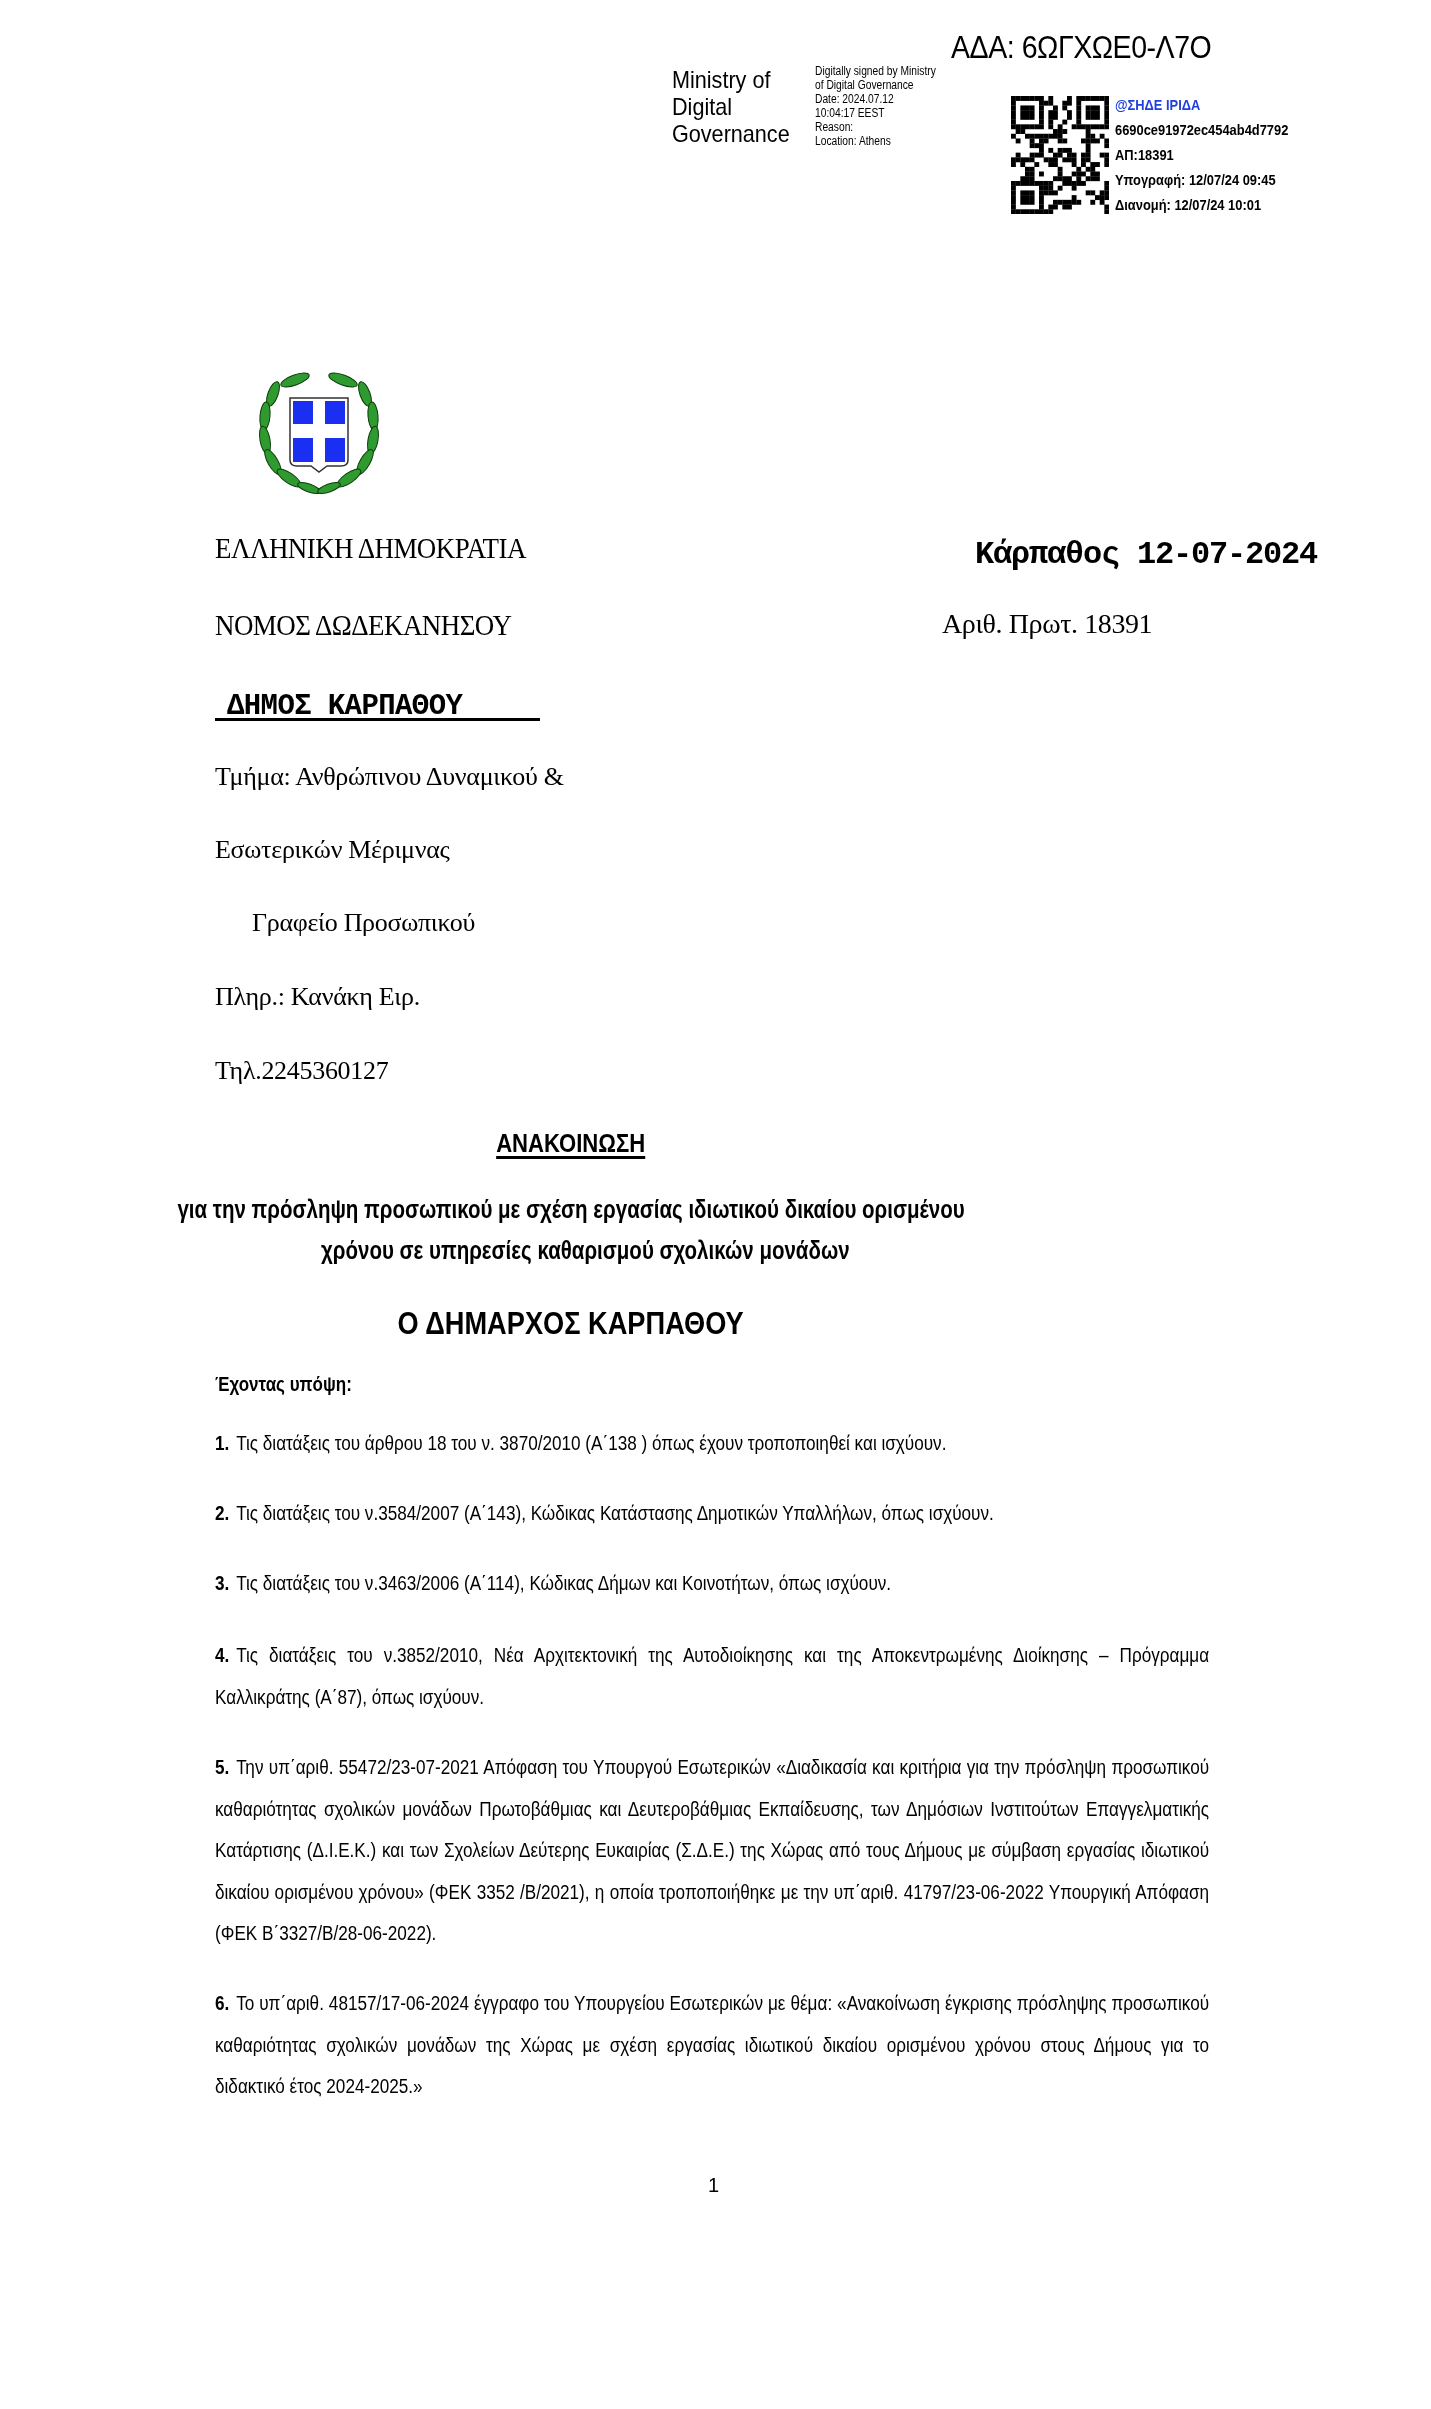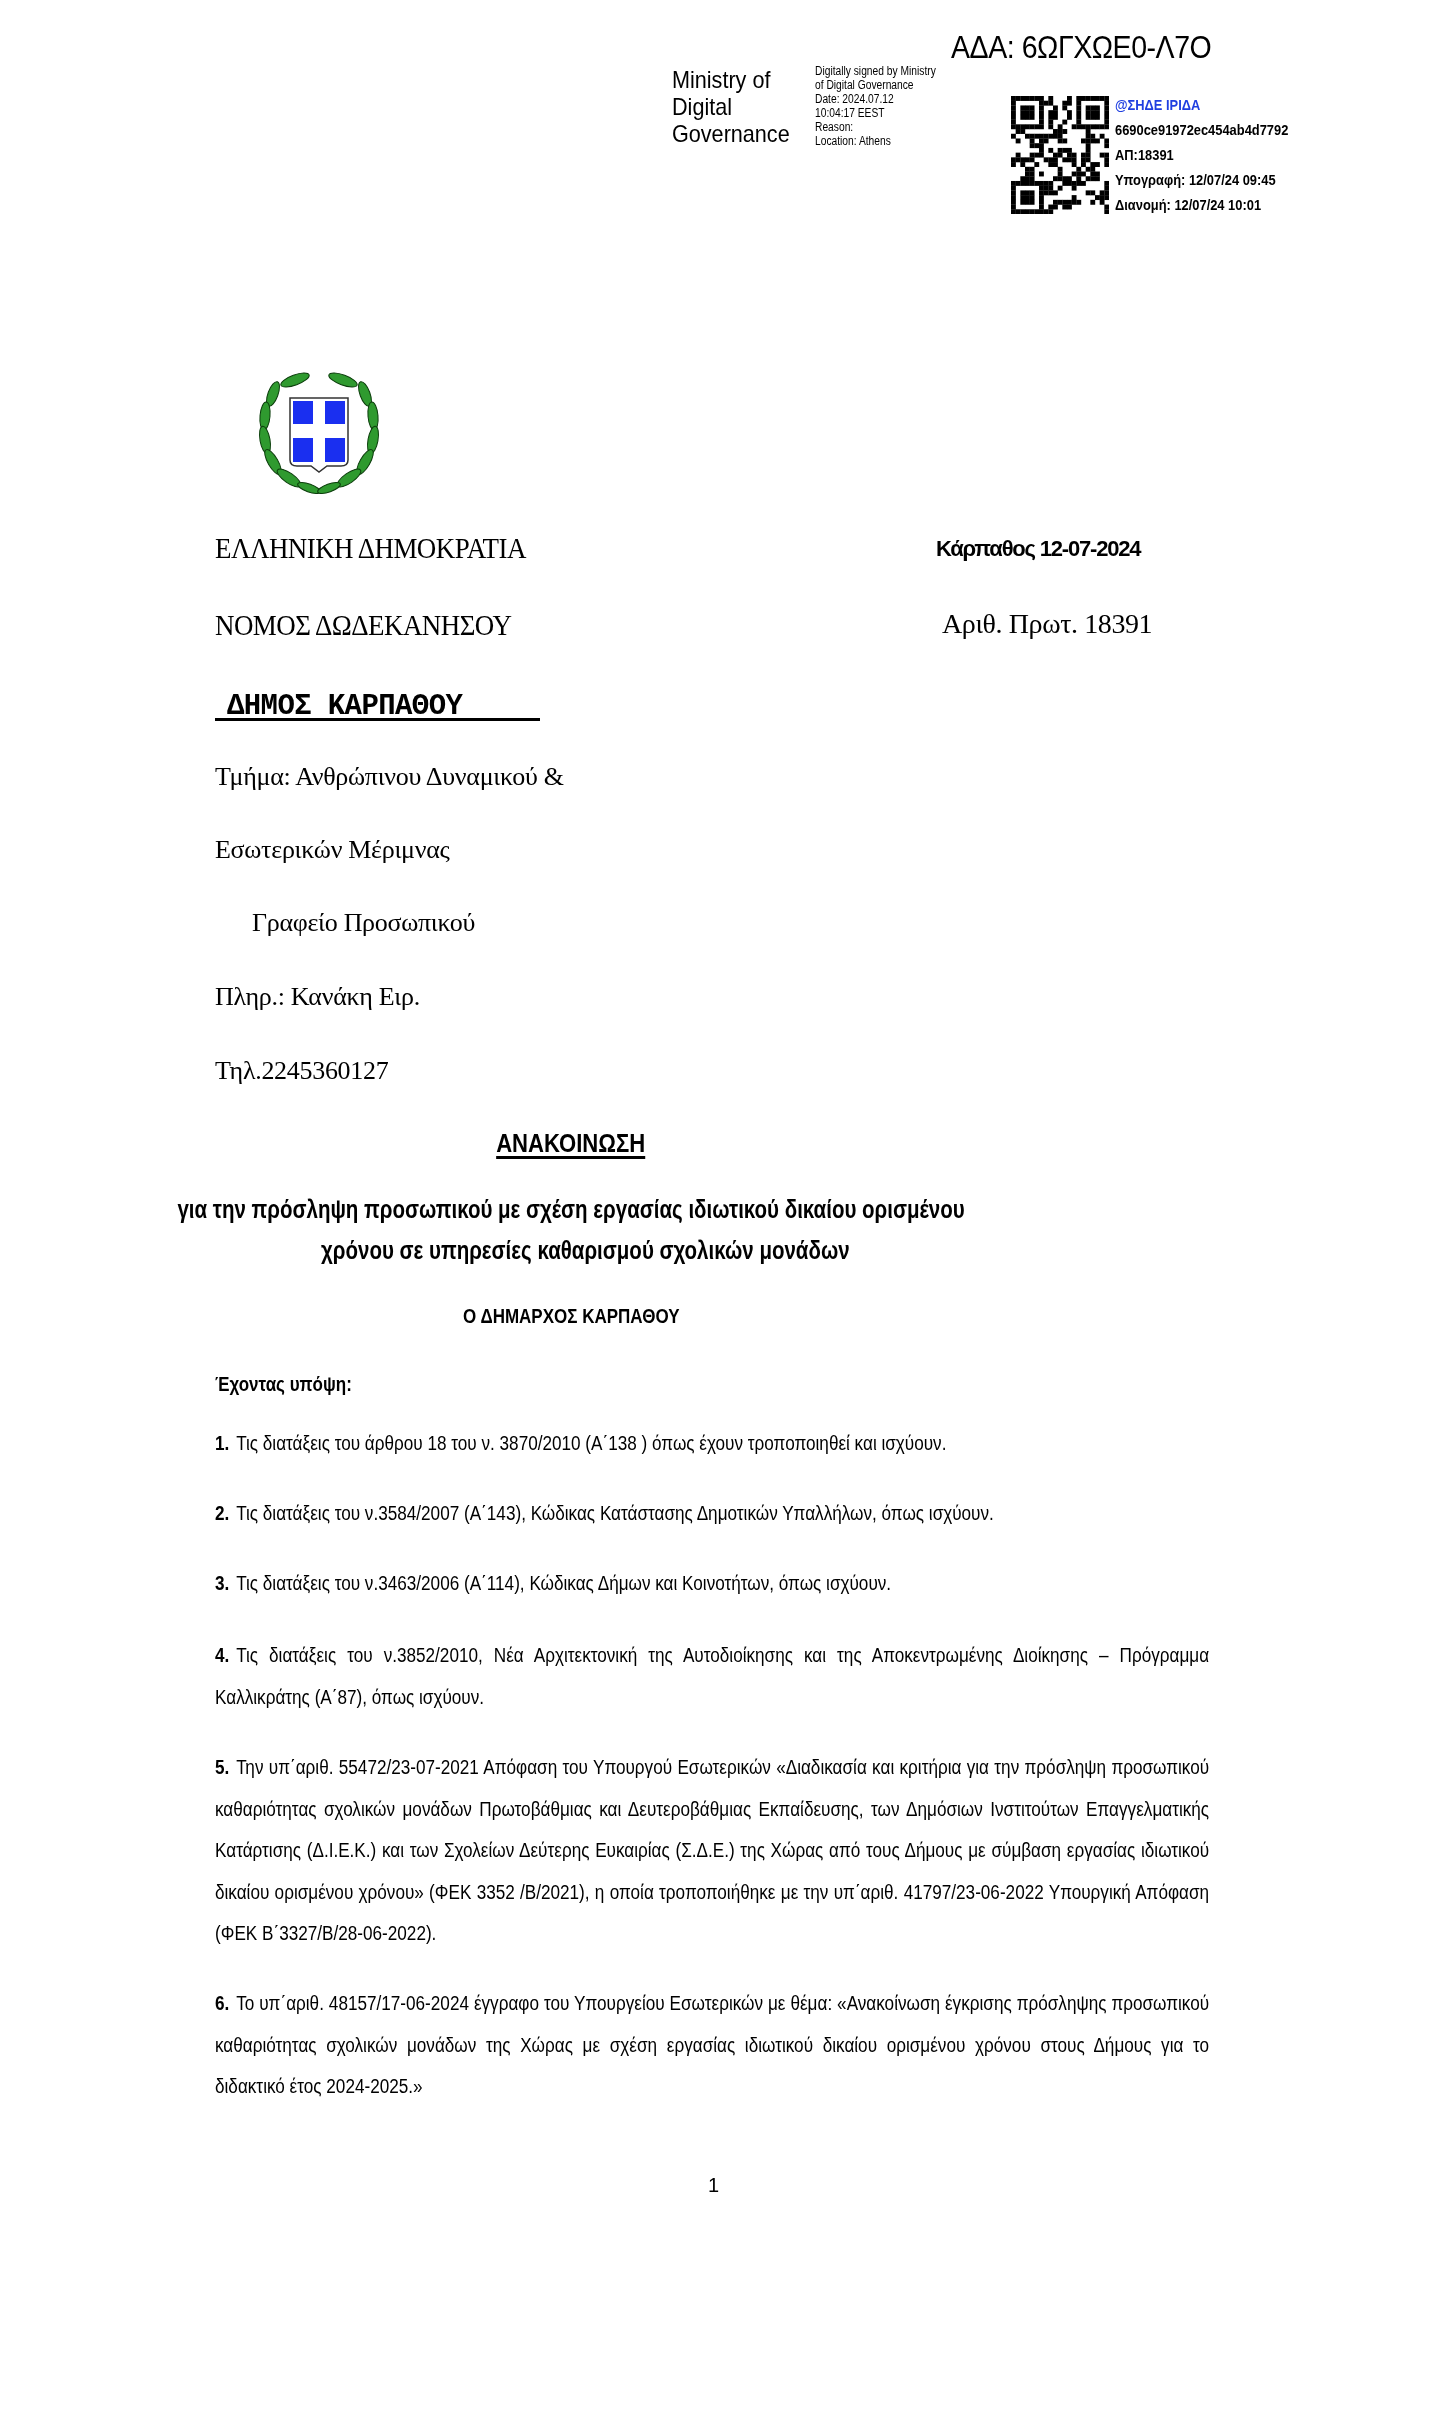--- a/index.html
+++ b/index.html
@@ -13,34 +13,34 @@
     .qr { left: 1011px; top: 96px; width: 98px; height: 118px; }
     .iris { left: 1115px; top: 93px; font-family: "Liberation Sans", sans-serif; font-weight: bold; font-size: 14px; line-height: 25px; transform: scaleX(0.92); transform-origin: left top; }
     .iris .blue { color: #1f3fe0; }
 
     
     .emblem { left: 255px; top: 366px; width: 128px; height: 130px; }
 
     
     .serif { font-family: "Liberation Serif", serif; }
     .hdr-l { left: 215px; font-size: 29px; letter-spacing: -0.6px; transform: scaleX(0.93); transform-origin: left top; }
-    .hdr-r-date { left: 936px; top: 536px; font-family: Liberation Sans, sans-serif; font-weight: 900; font-size: 22px; letter-spacing: -1.2px; }
+    .hdr-r-date { left: 975px; top: 536px; font-family: Liberation Mono, monospace; font-weight: 900; font-size: 32px; letter-spacing: -1.2px; }
     .hdr-r-num { left: 942px; top: 608px; font-size: 28px; letter-spacing: -0.4px; }
     .dimos { left: 215px; top: 690px; font-family: Liberation Mono, monospace; font-weight: 900; font-size: 29px; letter-spacing: -0.6px; margin-left: 12px; }
     .dimos-line { position: absolute; left: 215px; top: 718px; width: 325px; height: 3px; background: #000; }
     .dept { left: 215px; font-size: 26px; letter-spacing: -0.3px; }
 
     
     .sans-c { font-family: "Liberation Sans", sans-serif; }
     .center { left: 0; width: 1142px; text-align: center; }
     .title { top: 1128px; font-size: 26px; font-weight: bold; }
     .title span { text-decoration: underline; text-decoration-thickness: 3px; text-underline-offset: 4px; display: inline-block; transform: scaleX(0.85); }
     .subtitle { font-size: 25px; font-weight: bold; }
     .subtitle span { display: inline-block; transform: scaleX(0.82); }
-    .mayor { top: 1305px; font-size: 20px; font-weight: bold; }
+    .mayor { top: 1305px; font-size: 32px; font-weight: bold; }
     .mayor span { display: inline-block; transform: scaleX(0.85); }
     .considering { left: 215px; top: 1373px; font-size: 20px; font-weight: bold; transform: scaleX(0.85); transform-origin: left top; }
 
     .item { position: absolute; left: 215px; width: 1160px; font-family: "Liberation Sans", sans-serif; font-size: 20px; line-height: 41.5px; text-align: justify; transform: scaleX(0.857); transform-origin: left top; }
     .item b { font-weight: bold; margin-right: 8px; }
     .item.single { white-space: nowrap; text-align: left; }
 
     .page-num { left: 708px; top: 2174px; font-family: "Liberation Sans", sans-serif; font-size: 20px; }
   </style>
 </head>

